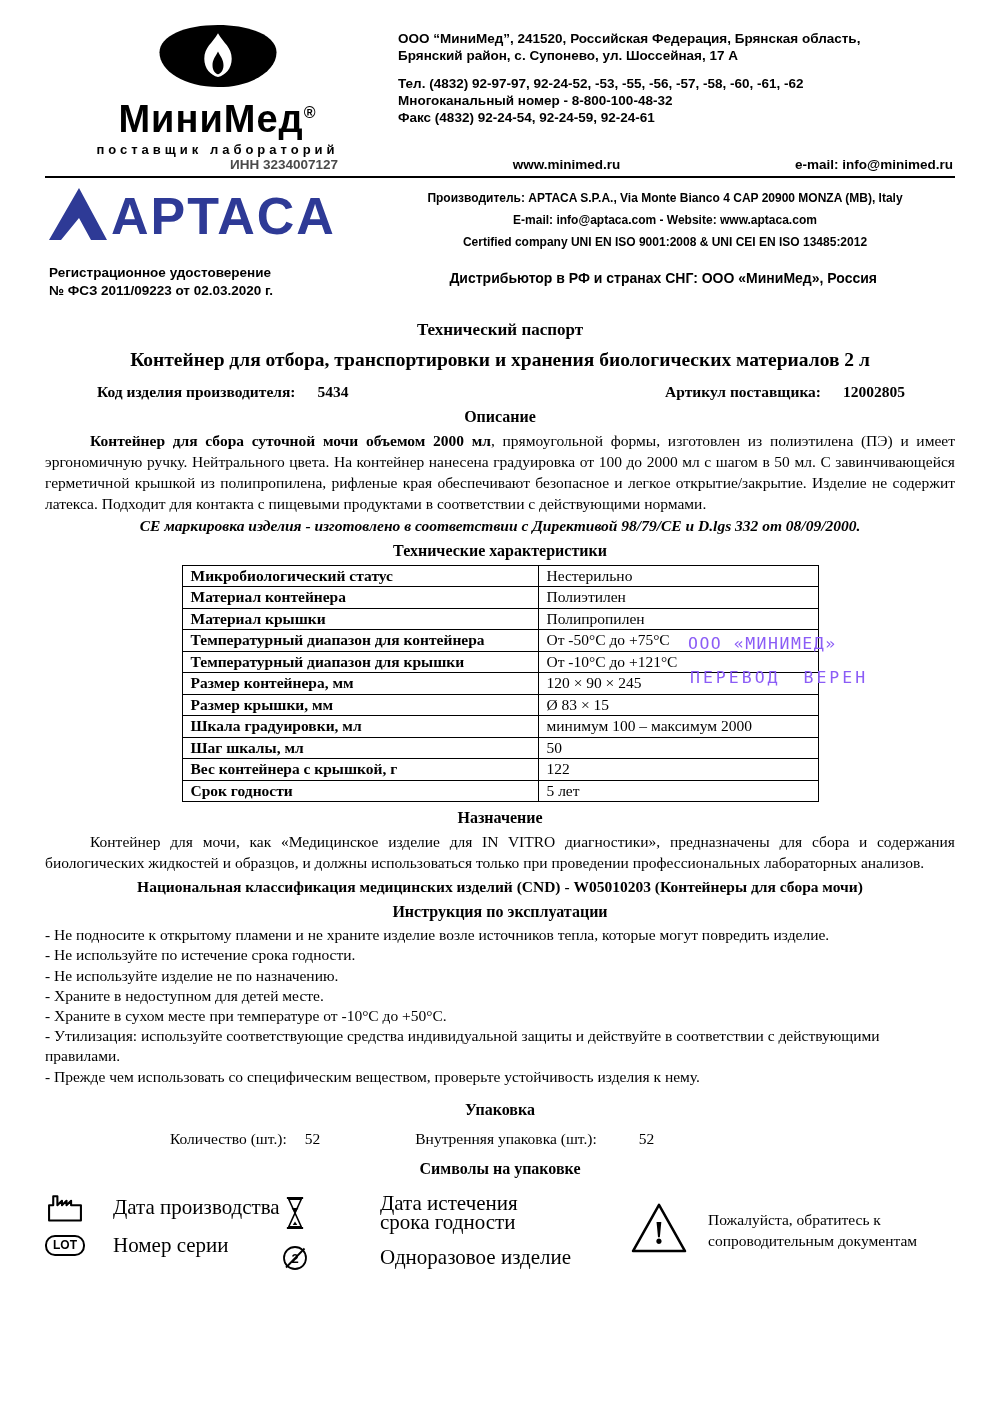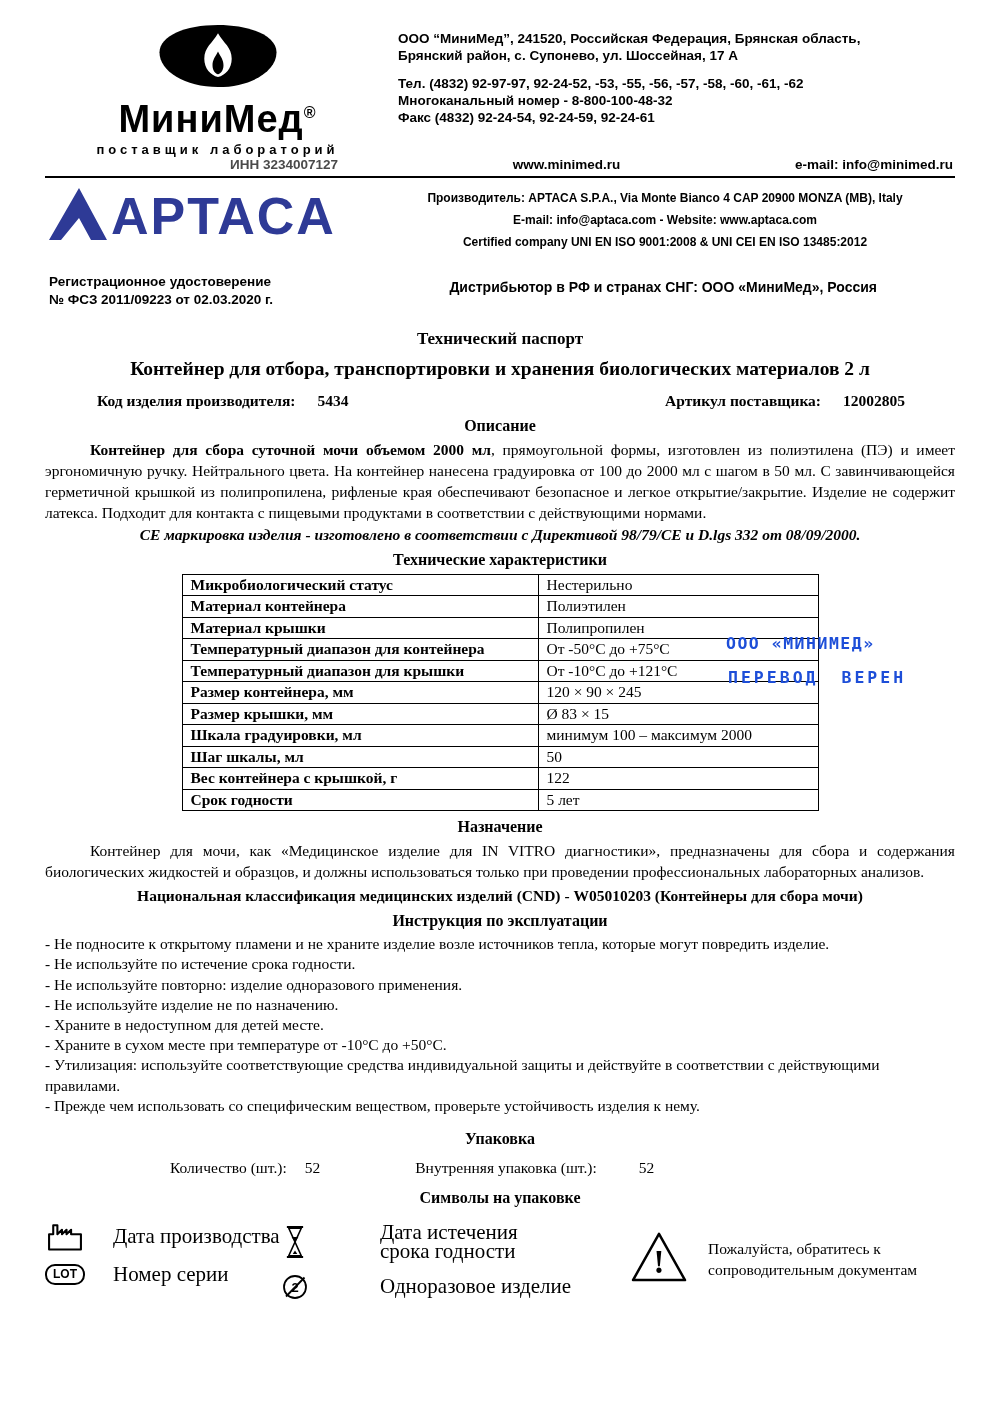--- a/index.html
+++ b/index.html
@@ -19,39 +19,39 @@
   .contact-col { flex:1; padding-left:8px; font-family:"Liberation Sans",sans-serif; font-weight:bold; font-size:13.5px; line-height:17px; padding-top:8px; }
   .contact-group { margin-bottom:11px; }
   .inn-row { display:flex; justify-content:space-between; margin:0 2px 4px 185px; font-family:"Liberation Sans",sans-serif; font-weight:bold; font-size:13.5px; }
   .inn-row .inn { color:#4a4a4a; }
   hr.rule { border:none; border-top:2px solid #000; margin:4px 0 6px; }
 
   
   .aptaca-row { display:flex; align-items:flex-start; }
   .aptaca-logo-col { width:330px; padding-left:4px; }
   .manu-col { flex:1; text-align:center; font-family:"Liberation Sans",sans-serif; font-weight:bold; font-size:12px; line-height:22px; padding-top:3px; }
-  .reg-row { display:flex; justify-content:space-between; margin-top:20px; }
+  .reg-row { display:flex; justify-content:space-between; margin-top:11px; }
   .reg-block { font-family:"Liberation Sans",sans-serif; font-weight:bold; font-size:13.5px; line-height:18px; padding-left:4px; }
   .distrib { font-family:"Liberation Sans",sans-serif; font-weight:bold; font-size:14px; margin:6px 78px 0 0; }
 
   
   .doc-subtitle { text-align:center; font-weight:bold; font-size:17px; margin-top:20px; }
   .doc-title { text-align:center; font-weight:bold; font-size:19.5px; margin-top:9px; }
   .code-row { display:flex; justify-content:space-between; margin-top:12px; font-size:15.5px; padding:0 50px 0 52px;font-weight:bold; }
   .code-row b { margin-left:22px; }
   .sec-h { text-align:center; font-weight:bold; font-size:16px; margin:7px 0 4px; }
   .para { text-align:justify; text-indent:45px; font-size:15.5px; line-height:21px; }
   .ce { text-align:center; font-weight:bold; font-style:italic; font-size:15.5px; margin:3px 0 2px; }
 
   table.specs { border-collapse:collapse; margin:5px auto 4px; }
   .specs td { border:1px solid #000; font-size:15.5px; padding:1px 8px; height:21.5px; vertical-align:middle; }
   .specs td.l { width:356px; font-weight:bold; }
   .specs td.v { width:280px; }
 
-  .stamp { position:absolute; left:726px; top:634px; font-family:"DejaVu Sans Mono",monospace; font-weight:bold; color:#1d4ed8; }
+  .stamp { position:absolute; left:688px; top:634px; font-family:"DejaVu Sans Mono",monospace; font-weight:normal; color:#8b5cf6; }
   .stamp .s1 { font-size:16.5px; letter-spacing:1.5px; }
   .stamp .s2 { font-size:16.5px; letter-spacing:3px; margin-top:15px; word-spacing:10px; padding-left:2px; }
 
   .cnd { text-align:center; font-weight:bold; font-size:15.5px; margin:5px 0 4px; }
   .instr { font-size:15.5px; line-height:20.2px; }
   .pack-row { display:flex; font-size:15.5px; margin:11px 0 2px; padding-left:125px; }
   .pack-row .val { font-weight:normal; }
   .pr-g1v { margin-left:18px; }
   .pr-l2 { margin-left:95px; }
   .pr-g2v { margin-left:42px; }
@@ -191,21 +191,20 @@
   </div>
 
   <div class="sec-h">Назначение</div>
   <p class="para">Контейнер для мочи, как «Медицинское изделие для IN VITRO диагностики», предназначены для сбора и содержания биологических жидкостей и образцов, и должны использоваться только при проведении профессиональных лабораторных анализов.</p>
   <div class="cnd">Национальная классификация медицинских изделий (CND) - W05010203 (Контейнеры для сбора мочи)</div>
 
   <div class="sec-h">Инструкция по эксплуатации</div>
   <div class="instr">
     <div>- Не подносите к открытому пламени и не храните изделие возле источников тепла, которые могут повредить изделие.</div>
     <div>- Не используйте по истечение срока годности.</div>
-    <div>- Не используйте повторно: изделие одноразового применения.</div>
     <div>- Не используйте изделие не по назначению.</div>
     <div>- Храните в недоступном для детей месте.</div>
     <div>- Храните в сухом месте при температуре от -10°С до +50°С.</div>
     <div>- Утилизация: используйте соответствующие средства индивидуальной защиты и действуйте в соответствии с действующими правилами.</div>
     <div>- Прежде чем использовать со специфическим веществом, проверьте устойчивость изделия к нему.</div>
   </div>
 
   <div class="sec-h" style="margin-top:14px;">Упаковка</div>
   <div class="pack-row">
     <span>Количество (шт.):</span>

